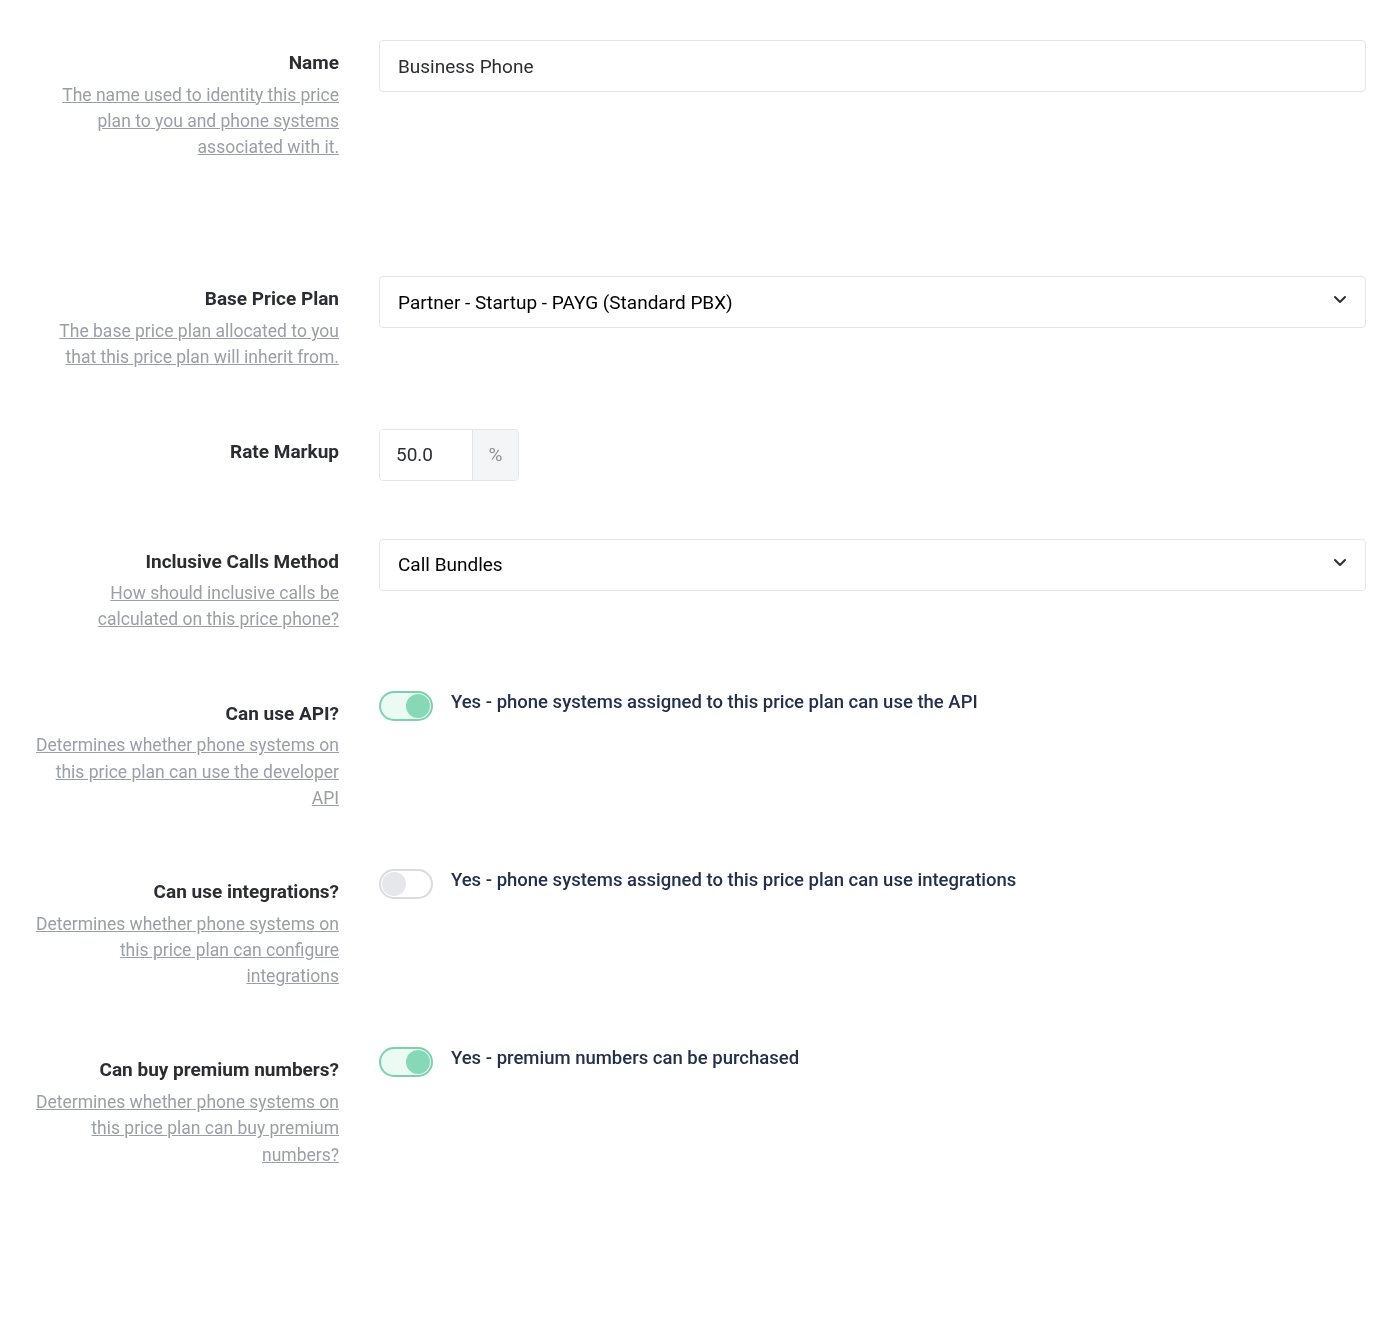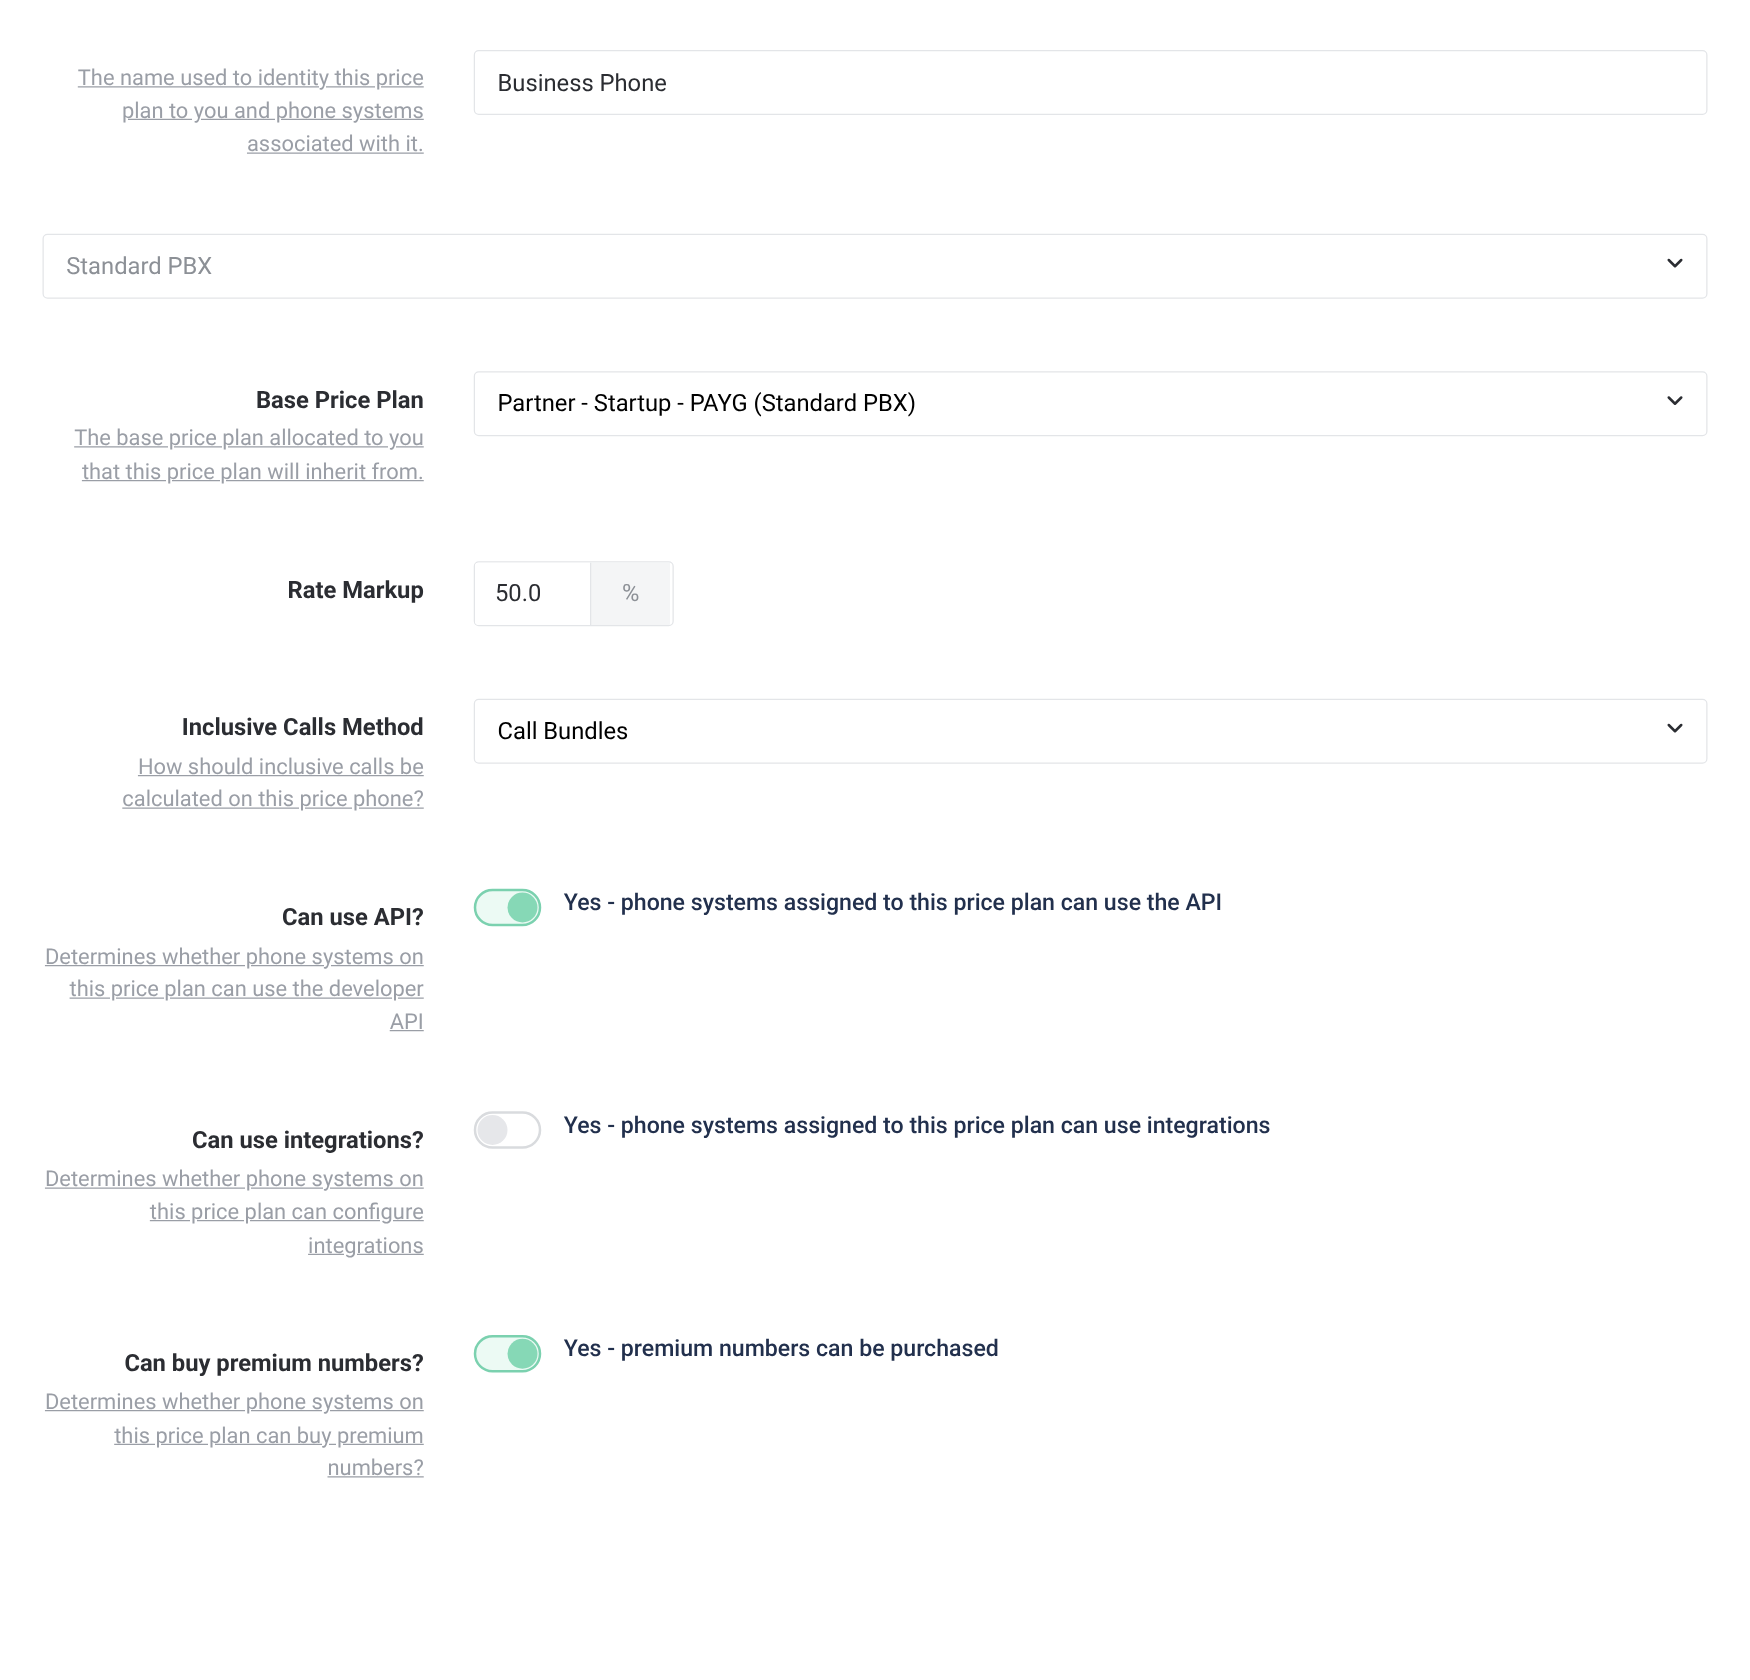--- a/index.html
+++ b/index.html
@@ -74,21 +74,21 @@
     right: 16px;
     top: 50%;
     transform: translateY(-50%);
     pointer-events: none;
   }
   .markup-wrap {
     display: flex;
     border: 1px solid #e3e5e8;
     border-radius: 4px;
     overflow: hidden;
-    width: 160px;
+    width: 140px;
   }
   .markup-input {
     border: none;
     padding: 0 16px;
     font-size: 19px;
     color: #2b2d32;
     height: 50px;
     width: 92px;
     background: #fff;
     font-family: inherit;
@@ -142,38 +142,29 @@
     color: #22304d;
     font-size: 18.5px;
     font-weight: 500;
   }
 </style>
 </head>
 <body>
 
 <div class="form-row">
   <div class="label-col">
+    <div class="label-title">Name</div>
     <div class="label-desc">The name used to identity this price plan to you and phone systems associated with it.</div>
   </div>
   <div class="control-col">
     <input class="text-input" type="text" value="Business Phone" style="">
   </div>
 </div>
 
 <div class="form-row">
-  <div class="control-col">
-    <div class="select-wrap">
-      <div class="select-display muted">Standard PBX</div>
-      <span class="chevron">
-        <svg width="20" height="20" viewBox="0 0 24 24" fill="none" stroke="#2b2d32" stroke-width="2.4" stroke-linecap="round" stroke-linejoin="round">
-            <polyline points="6 9 12 15 18 9"></polyline>
-          </svg>
-      </span>
-    </div>
-  </div>
 </div>
 
 <div class="form-row">
   <div class="label-col">
     <div class="label-title">Base Price Plan</div>
     <div class="label-desc">The base price plan allocated to you that this price plan will inherit from.</div>
   </div>
   <div class="control-col">
     <div class="select-wrap">
       <div class="select-display">Partner - Startup - PAYG (Standard PBX)</div>

